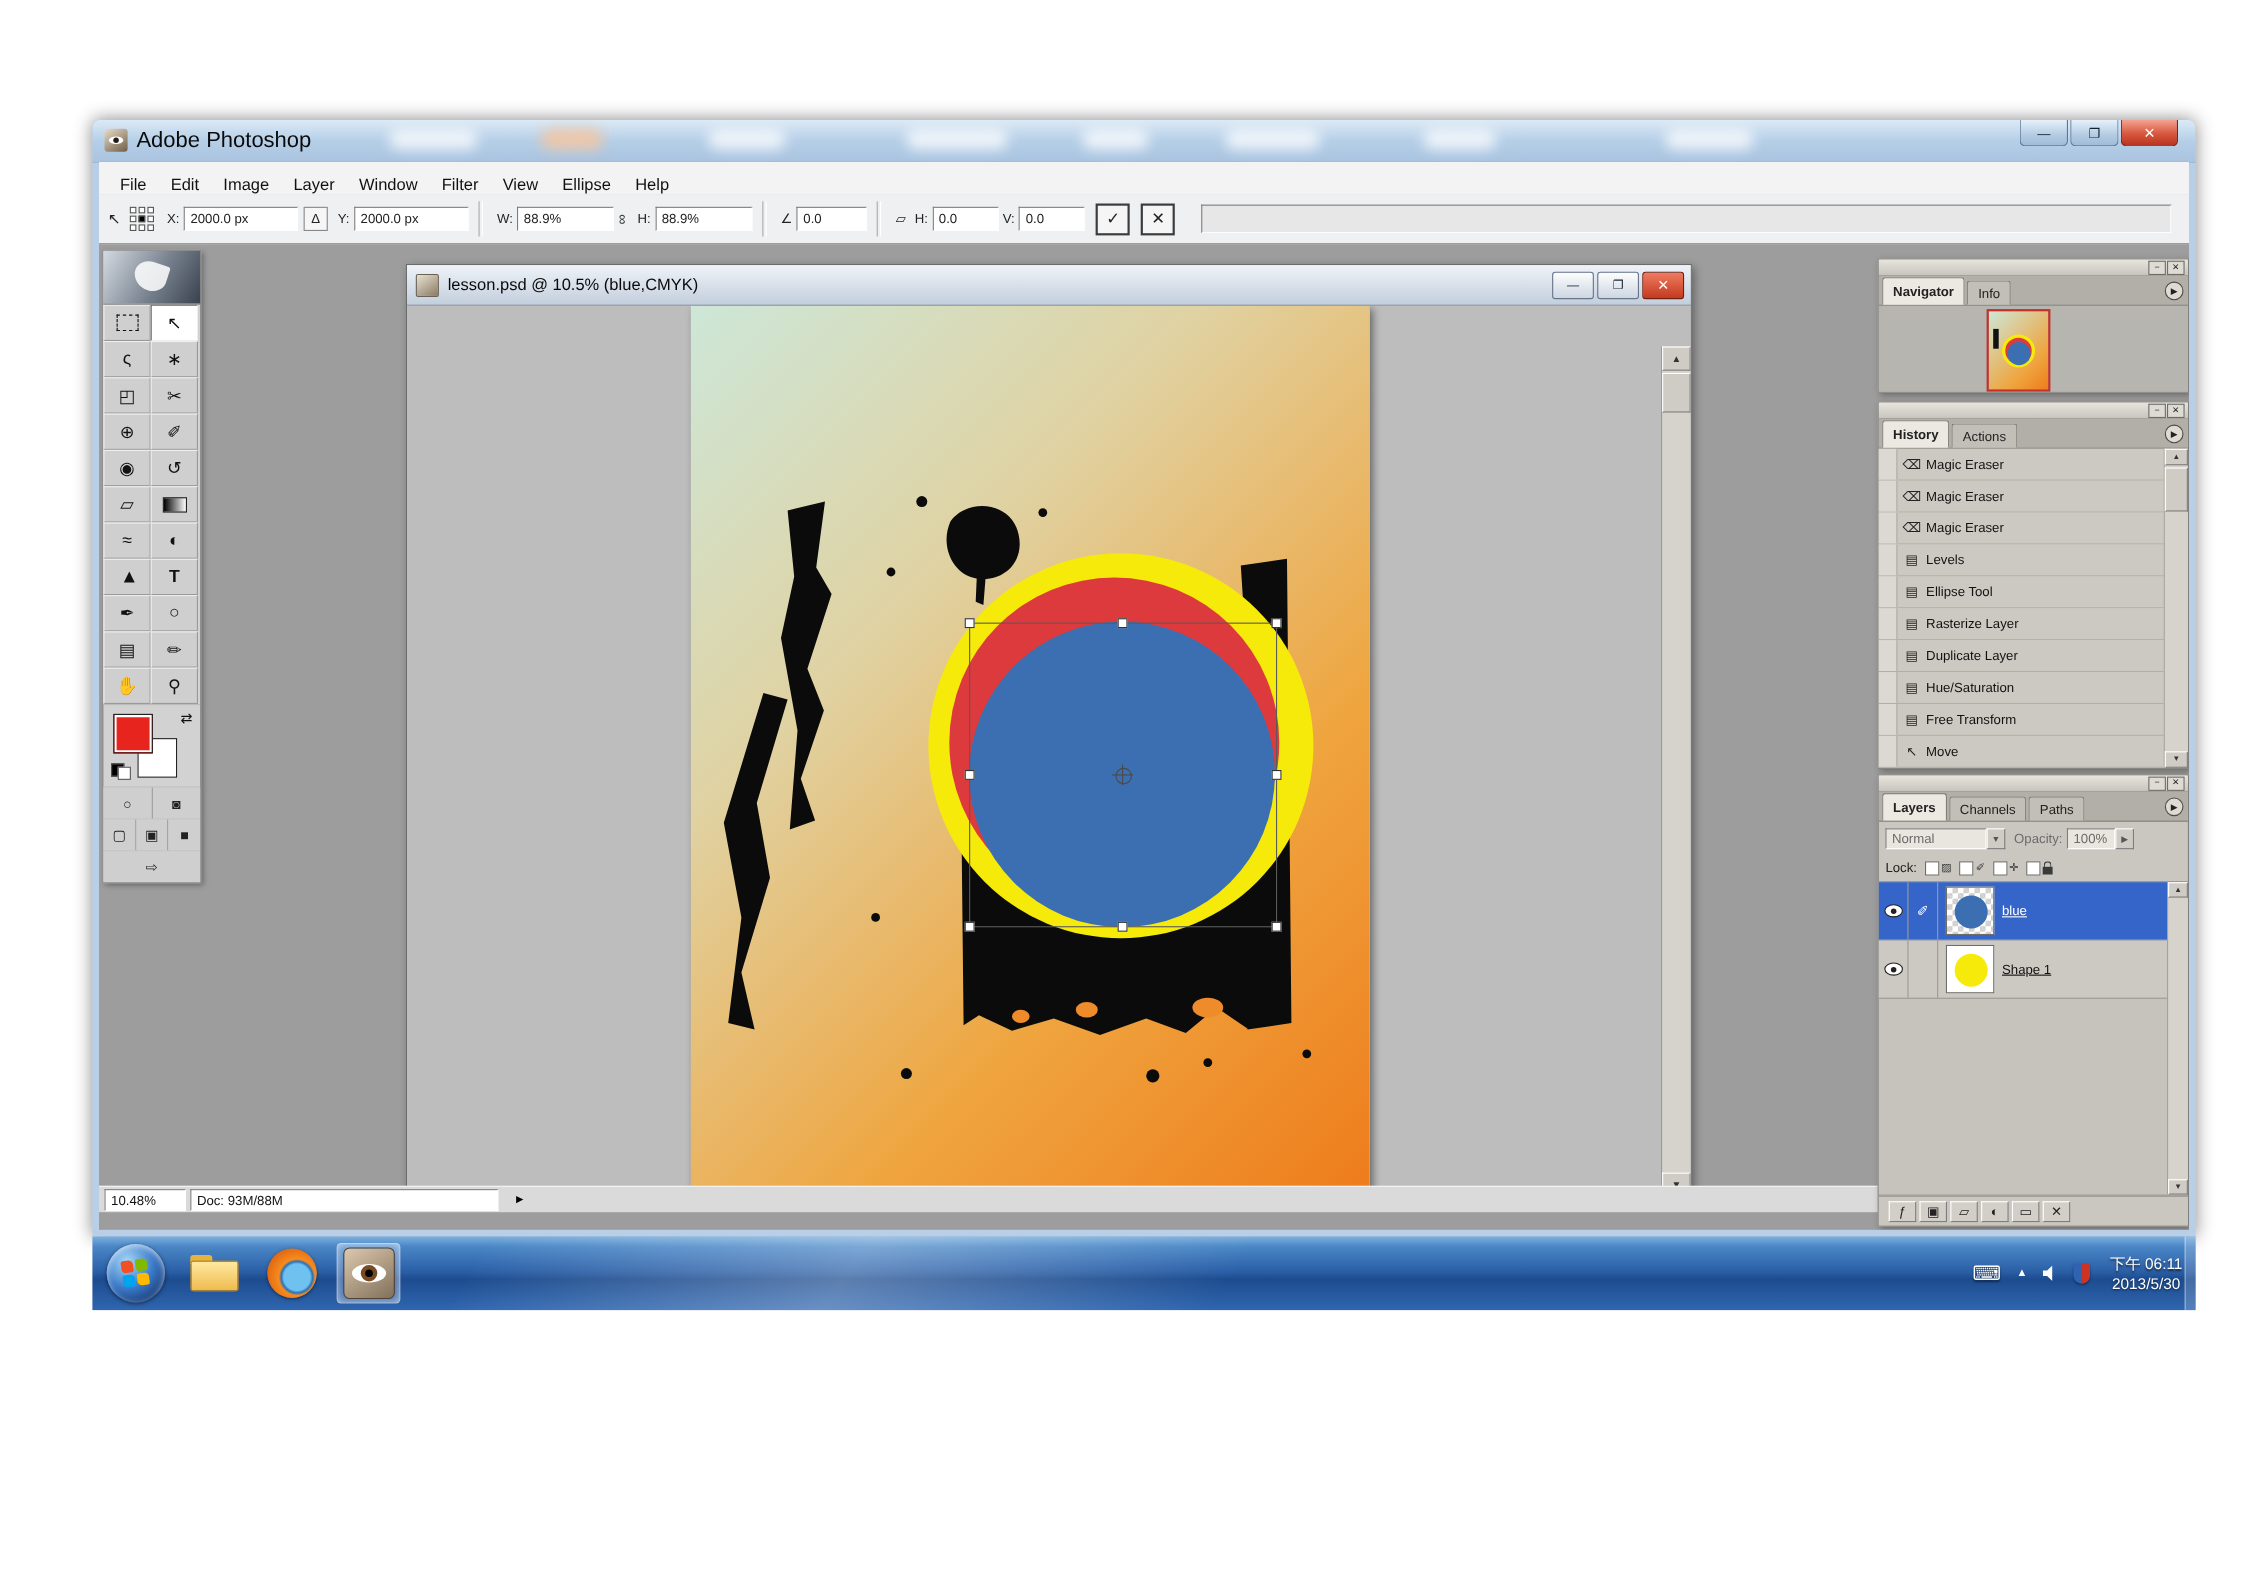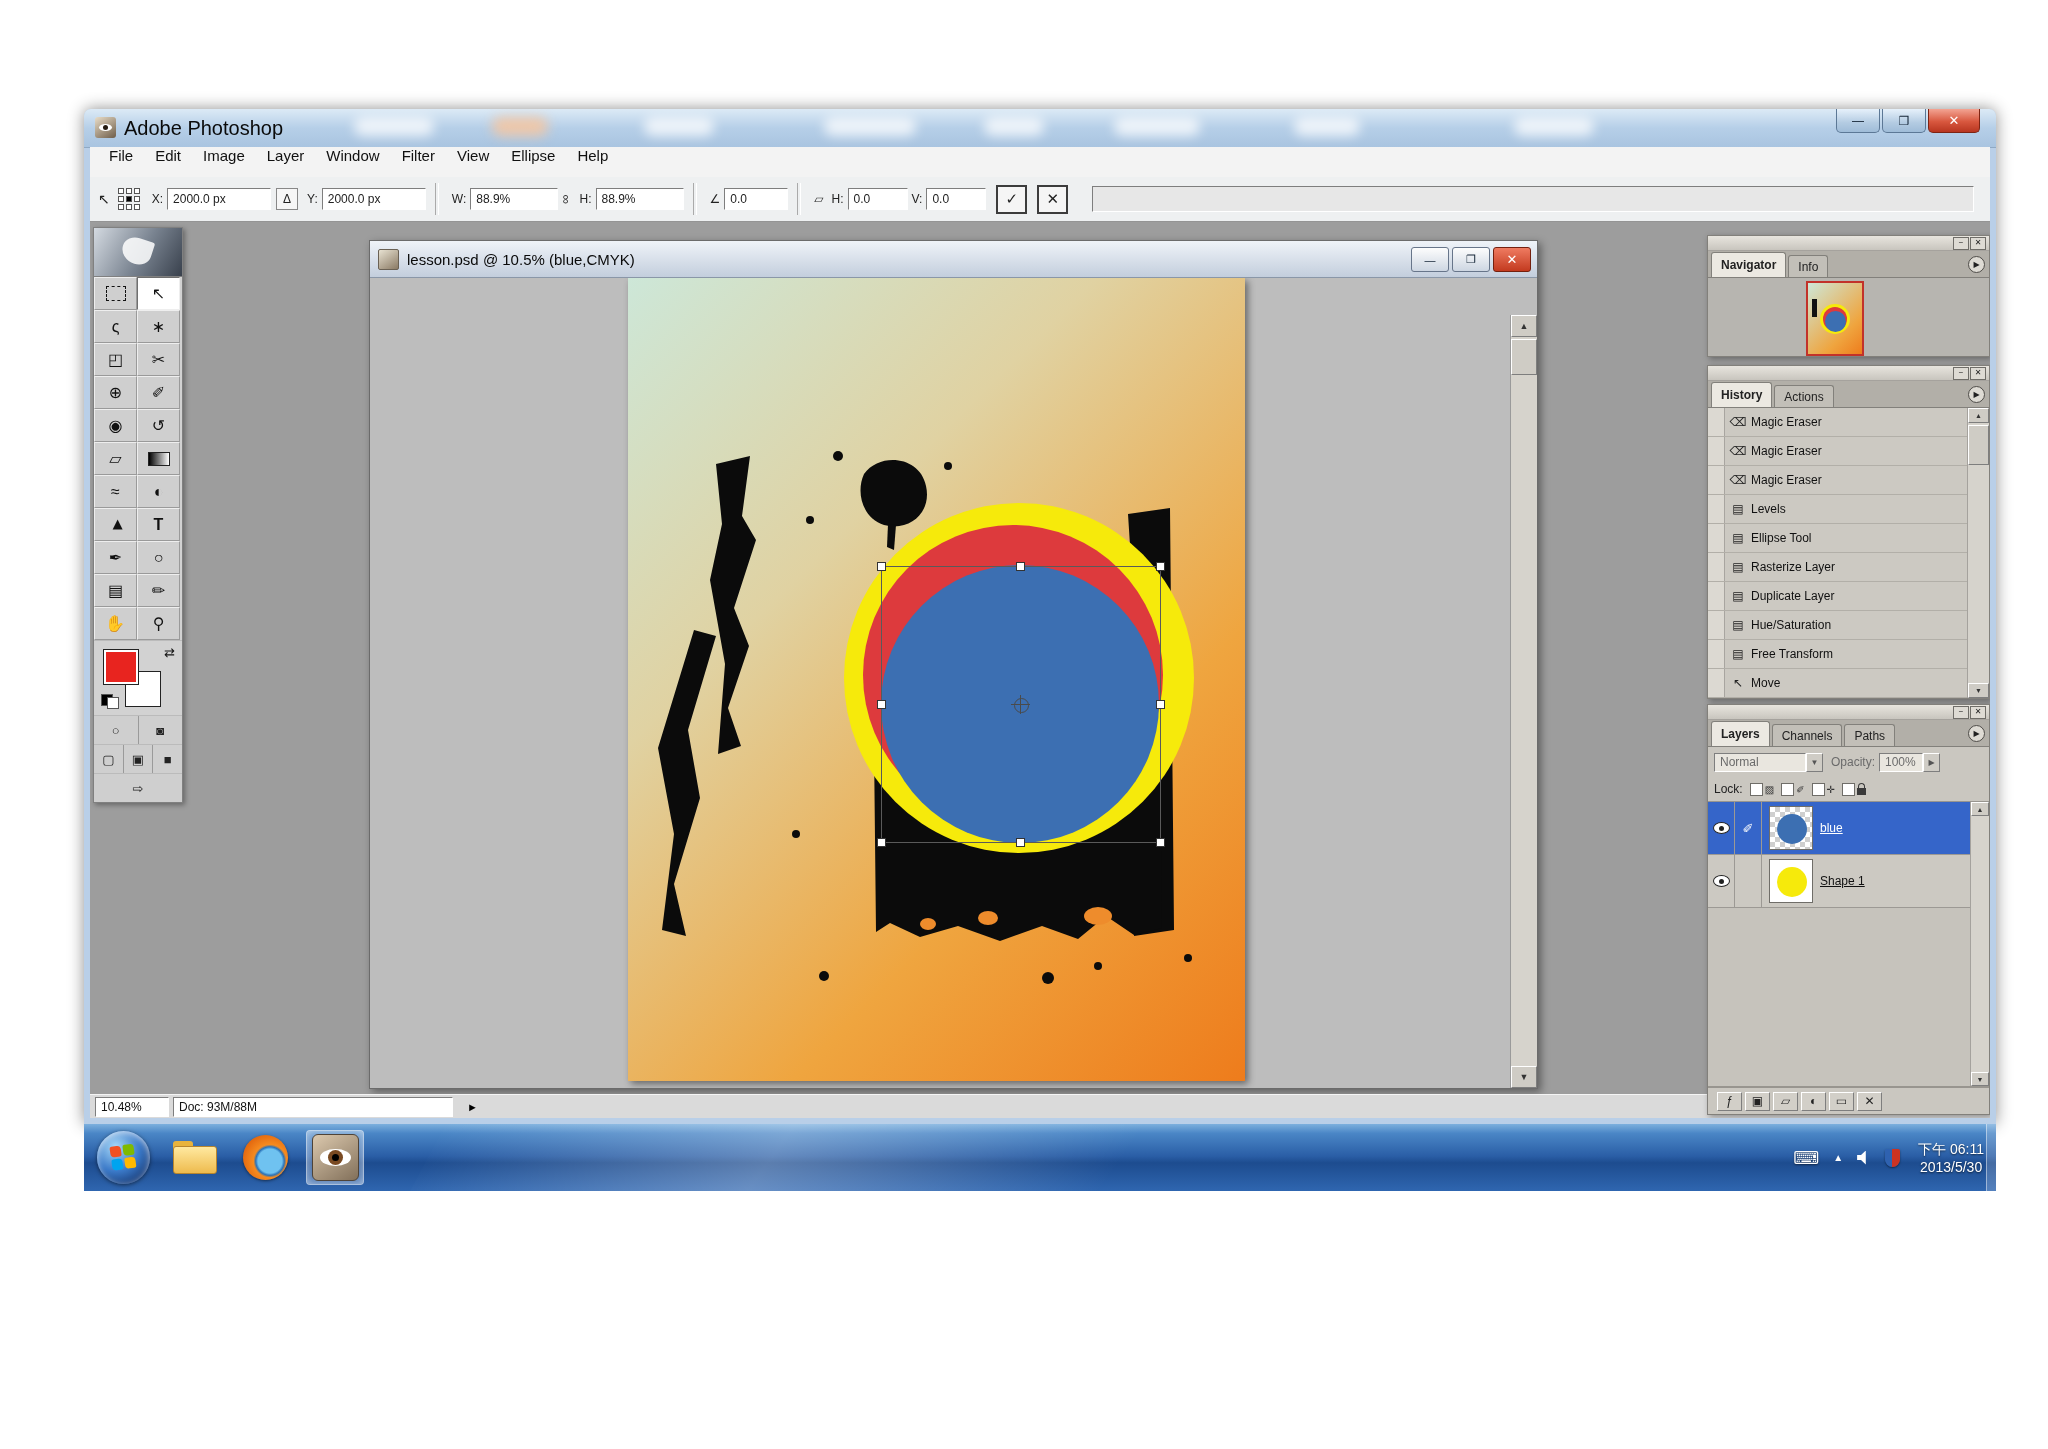--- a/index.html
+++ b/index.html
@@ -13,36 +13,36 @@
   .title-ico{position:absolute;left:11px;top:8px;width:21px;height:21px;border-radius:3px;background:linear-gradient(145deg,#e9ddc8,#6e5d49);display:flex;align-items:center;justify-content:center;}
   .title-ico i{display:block;width:13px;height:7px;background:#fff;border-radius:50%;position:relative;}
   .title-ico i:after{content:"";position:absolute;left:4px;top:1px;width:5px;height:5px;background:#241a10;border-radius:50%;}
   .title-text{position:absolute;left:40px;top:0;height:38px;line-height:38px;font-size:20px;color:#0a0a0a;}
   .winbtns{position:absolute;right:16px;top:0;display:flex;}
   .wbtn{width:42px;height:23px;border:1px solid #5c7896;border-top:none;border-radius:0 0 5px 5px;background:linear-gradient(#e6f1fb,#b3cbe2 60%,#9fbcd8);display:flex;align-items:center;justify-content:center;font-size:12px;color:#123;margin-left:2px;}
   .wbtn.close{width:50px;background:linear-gradient(#f3a493,#d8573e 55%,#b83620);color:#fff;border-color:#7e2413;font-size:13px;}
 
   .app-body{position:absolute;left:6px;top:38px;width:1900px;height:971px;background:#9d9d9d;overflow:hidden;}
 
-  .menubar{position:absolute;left:0;top:0;right:0;height:30px;background:#f3f3f3;border-bottom:1px solid #cfcfcf;display:flex;align-items:flex-start;padding-left:8px;font-size:15px;color:#111;}
+  .menubar{position:absolute;left:0;top:0;right:0;height:30px;background:#f3f3f3;border-bottom:1px solid #cfcfcf;display:flex;align-items:flex-end;padding-left:8px;font-size:15px;color:#111;}
   .mi{padding:0 11px;cursor:default;}
 
   .optionsbar{position:absolute;left:0;top:30px;right:0;height:44px;background:#eef0f1;border-bottom:1px solid #949494;display:flex;align-items:center;font-size:12px;color:#222;padding-left:8px;}
   .opt-sep{width:2px;height:32px;border-left:1px solid #aaa;border-right:1px solid #fff;margin:0 9px;}
   .tfield{height:20px;border:1px solid;border-color:#7e7e7e #fff #fff #7e7e7e;background:#fff;padding:0 5px;display:flex;align-items:center;font-size:12px;}
   .lbl{margin:0 4px;}
   .refgrid{display:grid;grid-template-columns:repeat(3,6px);grid-gap:2px;margin:0 8px;}
   .refgrid i{display:block;width:6px;height:6px;border:1px solid #555;background:#fff;box-sizing:border-box;}
   .refgrid i.c{background:#000;}
   .sqbtn{width:20px;height:20px;border:1px solid #888;background:#f6f6f6;display:flex;align-items:center;justify-content:center;margin:0 5px;font-size:12px;}
   .chain{font-size:13px;display:inline-block;transform:rotate(90deg);margin:0 4px;color:#333;}
   .cbtn{width:27px;height:25px;border:2px solid #3c3c3c;background:#f5f5f5;display:flex;align-items:center;justify-content:center;font-size:15px;margin-left:10px;}
   .optrail{flex:1;height:24px;margin:0 16px 0 24px;border:1px solid;border-color:#7e7e7e #fff #fff #7e7e7e;background:#e7e7e7;}
 
-  .statusbar{position:absolute;left:0;bottom:0;right:0;height:23px;background:#dadada;border-top:1px solid #f4f4f4;display:flex;align-items:center;font-size:12px;color:#111;padding-left:5px;}
+  .statusbar{position:absolute;left:0;bottom:16px;right:0;height:23px;background:#dadada;border-top:1px solid #f4f4f4;display:flex;align-items:center;font-size:12px;color:#111;padding-left:5px;}
   .sbox{height:18px;border:1px solid;border-color:#7e7e7e #fff #fff #7e7e7e;background:#fff;display:flex;align-items:center;padding:0 5px;margin-right:4px;}
   .tri{color:#000;font-size:11px;margin-left:10px;}
 
   
   .toolbox{position:absolute;left:3px;top:80px;width:88px;background:#d2d2d2;border:1px solid #808080;box-shadow:2px 2px 5px rgba(0,0,0,.35);}
   .tb-header{height:48px;background:linear-gradient(120deg,#d4dae1,#78828f 55%,#39414d);position:relative;border-bottom:1px solid #808080;}
   .tb-header i{position:absolute;left:28px;top:10px;width:30px;height:26px;background:rgba(255,255,255,.85);border-radius:50% 10% 50% 60%;transform:rotate(18deg);}
   .tgrid{display:grid;grid-template-columns:43px 43px;}
   .tool{width:43px;height:33px;box-sizing:border-box;border:1px solid #9a9a9a;border-top-color:#eee;border-left-color:#eee;background:#cfcfcf;display:flex;align-items:center;justify-content:center;font-size:16px;color:#111;}
   .tool.active{background:#fff;border-color:#6f6f6f #eee #eee #6f6f6f;}

